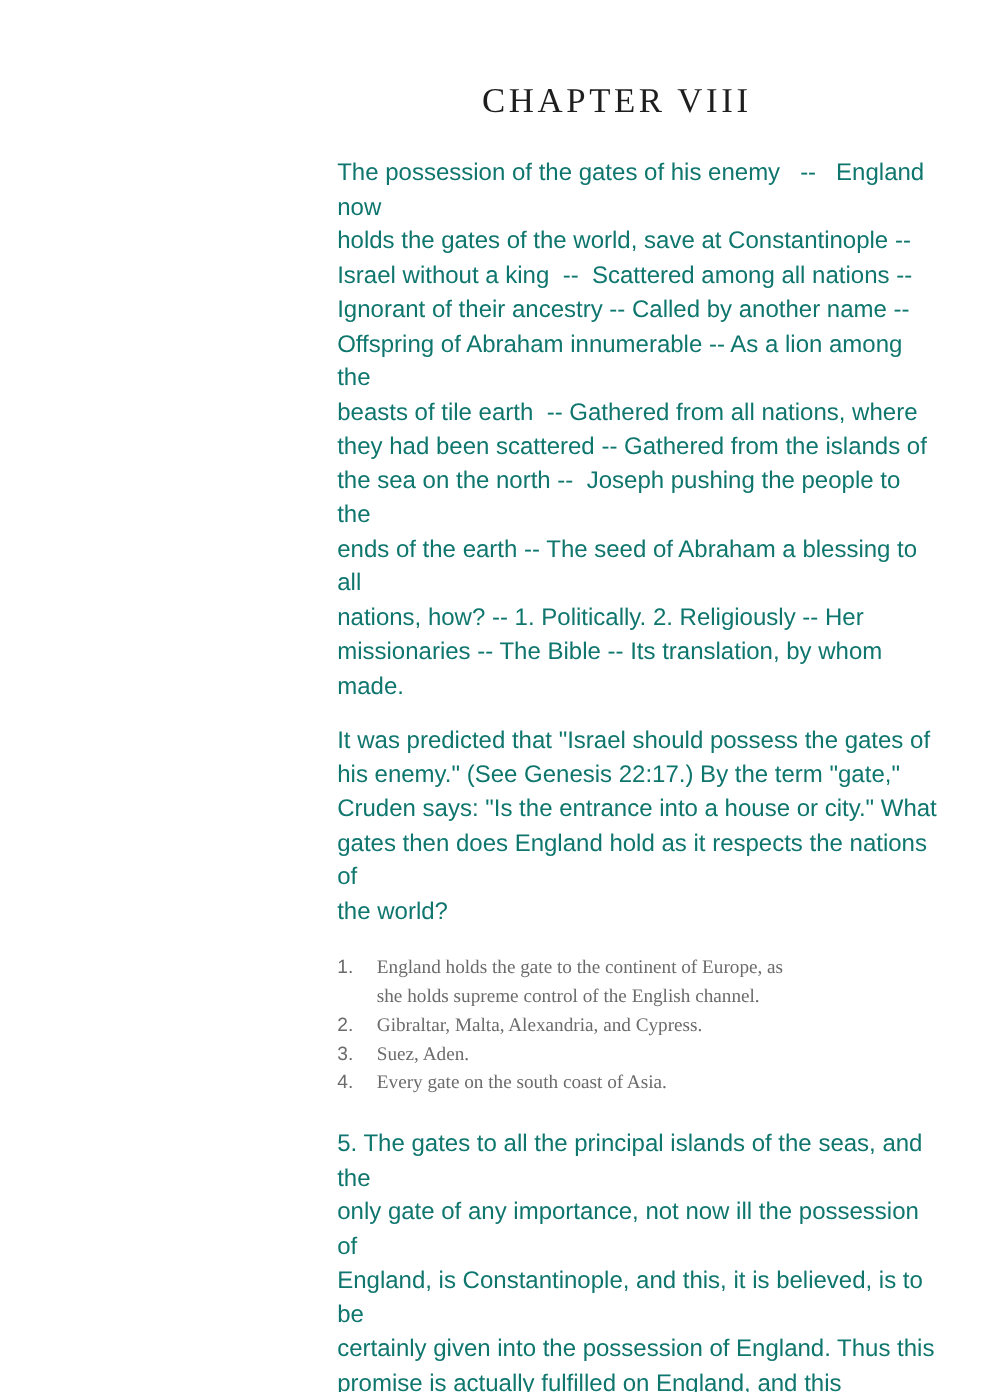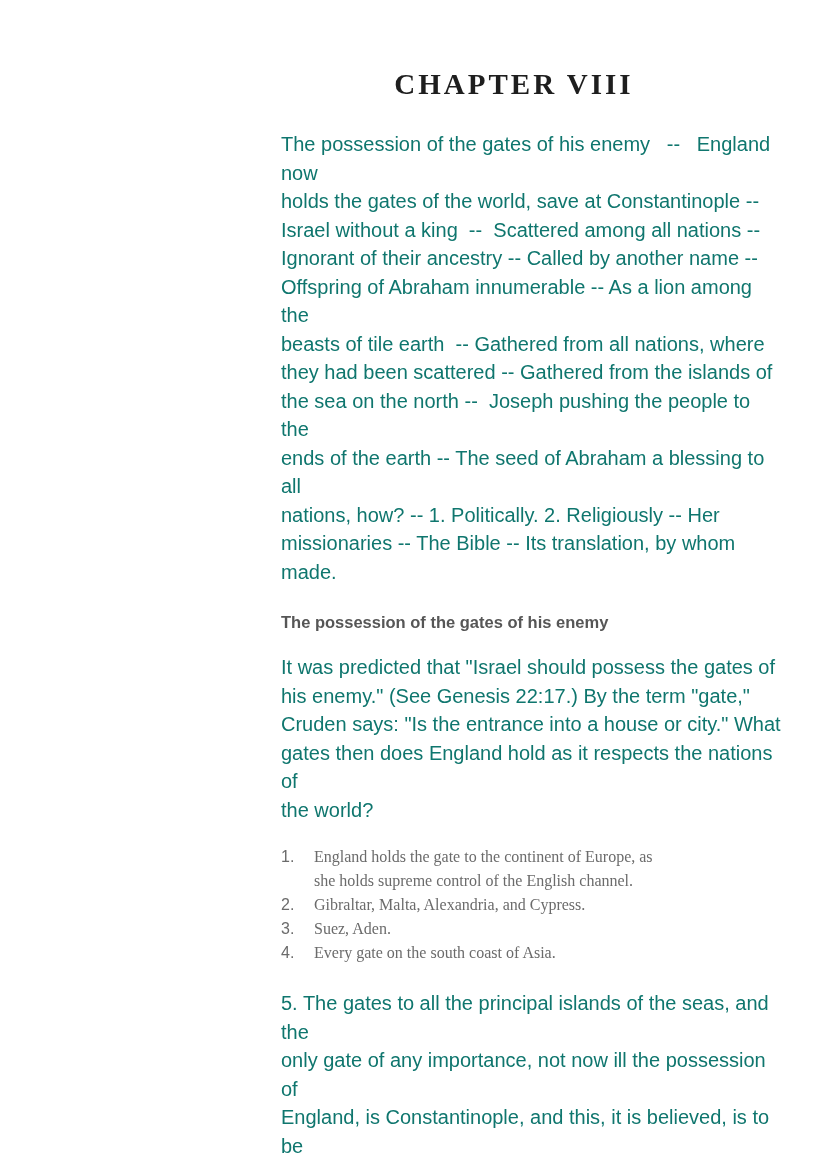--- a/index.html
+++ b/index.html
@@ -23,21 +23,21 @@
     width: 466px;
   }
   .chapter-title {
     margin-top: 64px;
     text-align: center;
     font-family: "Liberation Serif", serif;
     font-size: 29px;
     line-height: 40px;
     letter-spacing: 3px;
     color: #1e1e1e;
-    font-weight: 700;
+    font-weight: 400;
     white-space: nowrap;
   }
   .body-par {
     white-space: pre-wrap;
     width: 502px;
     font-size: 20px;
     line-height: 28.5px;
     color: #0f766e;
   }
   .summary-par { margin-top: 26px; }
@@ -88,21 +88,20 @@
 Israel without a king  --  Scattered among all nations --
 Ignorant of their ancestry -- Called by another name --
 Offspring of Abraham innumerable -- As a lion among the
 beasts of tile earth  -- Gathered from all nations, where
 they had been scattered -- Gathered from the islands of
 the sea on the north --  Joseph pushing the people to the
 ends of the earth -- The seed of Abraham a blessing to all
 nations, how? -- 1. Politically. 2. Religiously -- Her
 missionaries -- The Bible -- Its translation, by whom made.</div>
 
-    <div class="section-heading">The possession of the gates of his enemy</div>
 
     <div class="body-par paragraph-1">It was predicted that "Israel should possess the gates of
 his enemy." (See Genesis 22:17.) By the term "gate,"
 Cruden says: "Is the entrance into a house or city." What
 gates then does England hold as it respects the nations of
 the world?</div>
 
     <div class="numbered-list">
       <div class="list-row">
         <span class="list-number">1.</span>

